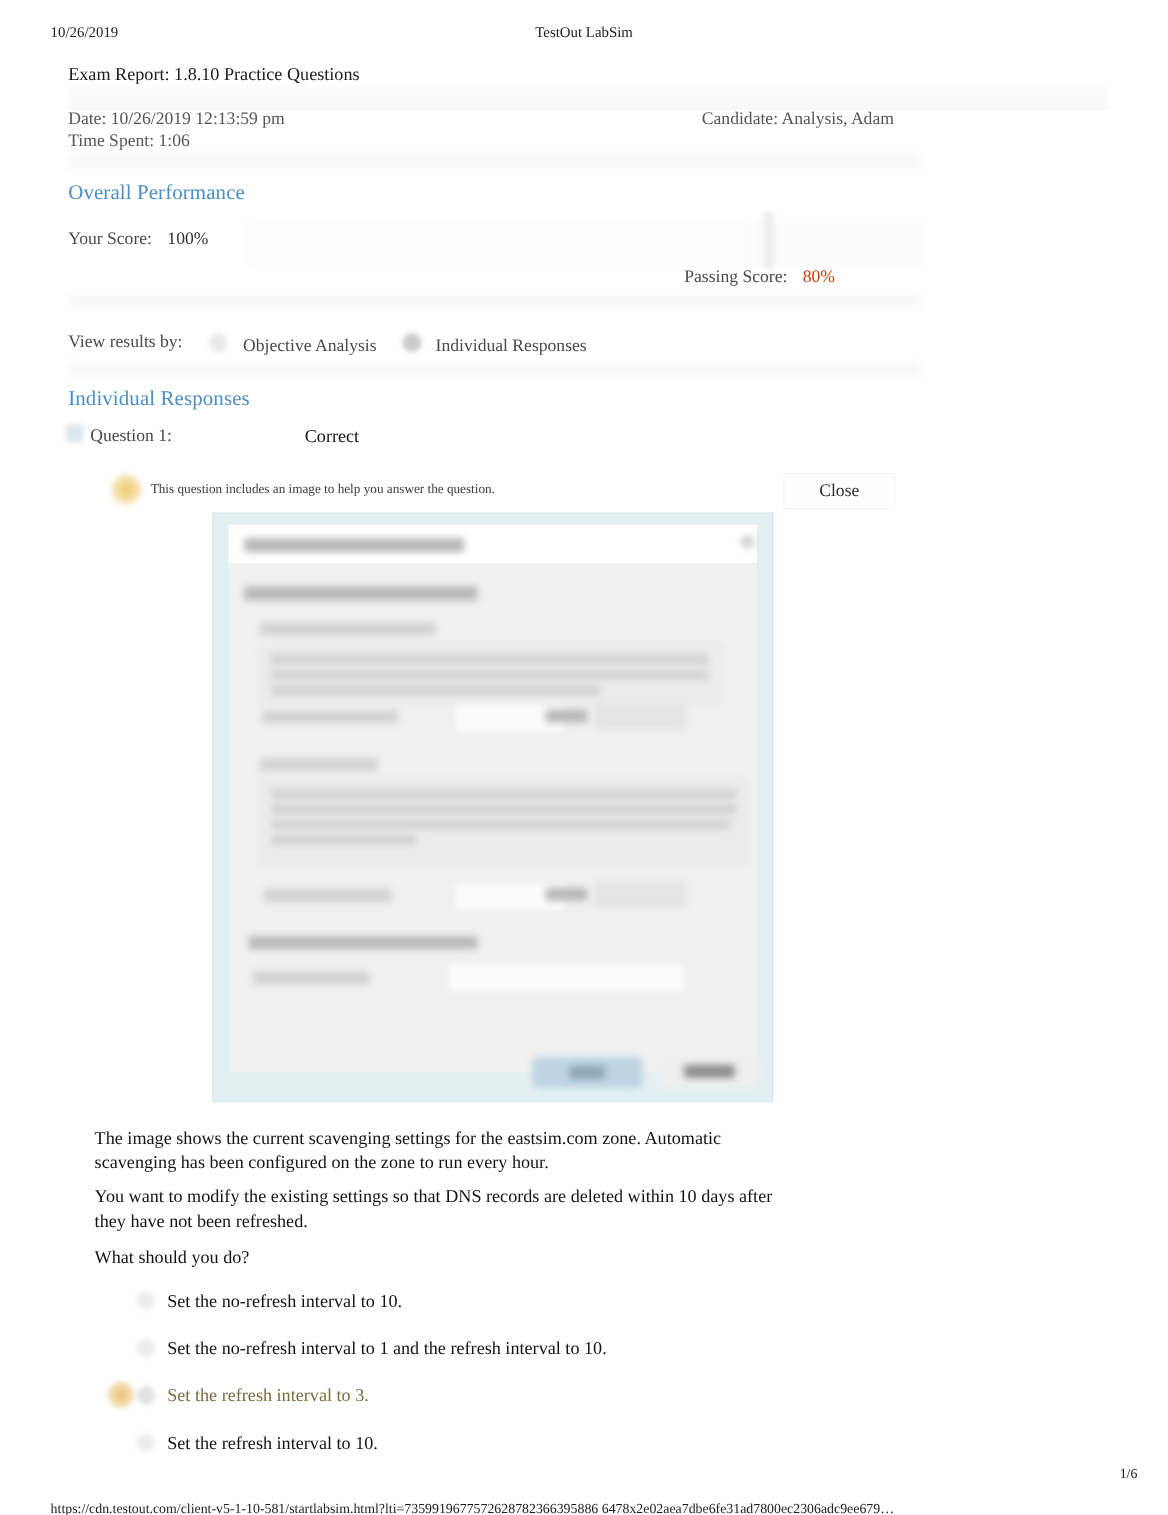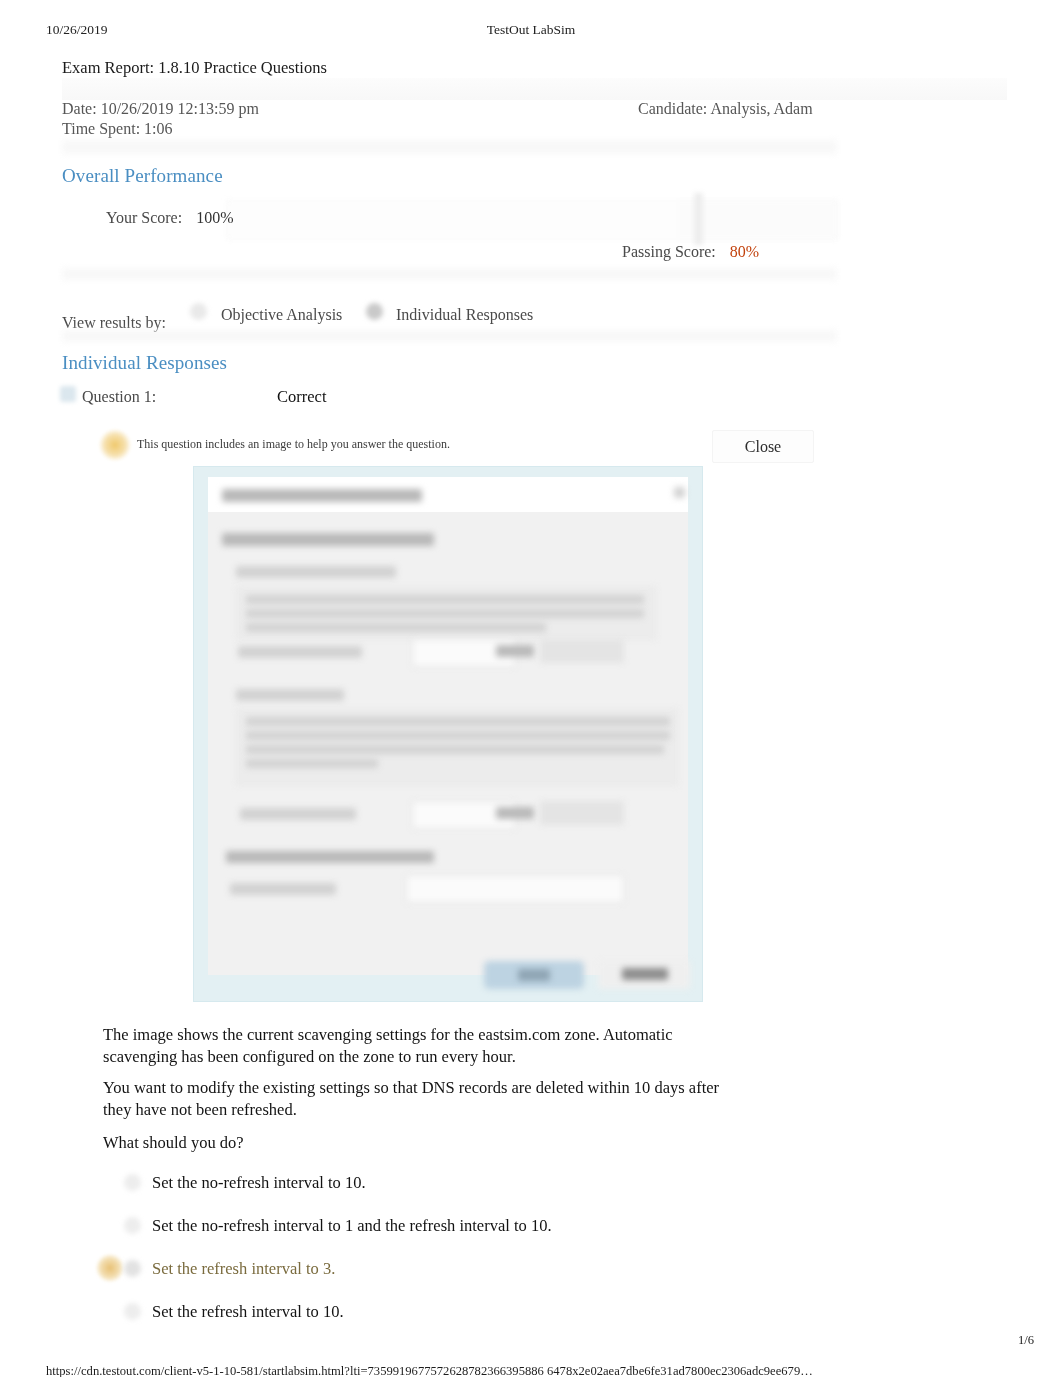--- a/index.html
+++ b/index.html
@@ -130,21 +130,21 @@
   .section-head.overall { left: 62px; top: 165px; }
   .section-head.individual { left: 62px; top: 352px; }
 
   .score-row {
     position: absolute;
     left: 62px;
     top: 209px;
     font-size: 16px;
     color: #4a4a4a;
   }
-  .score-row .label { margin-right: 10px; margin-left: 44px; }
+  .score-row .label { margin-right: 10px; }
   .score-row .value { color: #333; }
 
   .score-bar {
     position: absolute;
     left: 226px;
     top: 200px;
     width: 610px;
     height: 38px;
     background: #fbfbfb;
     border: 1px solid #f2f2f2;
@@ -177,21 +177,20 @@
   }
   .passing-row .value { color: #c2410c; margin-left: 10px; }
 
   
   .view-by {
     position: absolute;
     left: 62px;
     top: 302px;
     font-size: 16px;
     color: #4a4a4a;
-    margin-top: 12px;
   }
   .radio-dot {
     position: absolute;
     width: 17px;
     height: 17px;
     border-radius: 50%;
     filter: blur(2.6px);
   }
   .radio-dot.r1 { left: 190px; top: 303px; background: #e9e9e9; }
   .radio-dot.r2 { left: 366px; top: 303px; background: #c9c9c9; }
@@ -319,21 +318,20 @@
   }
 
   
   .q-para {
     position: absolute;
     left: 86px;
     width: 630px;
     font-size: 16.5px;
     line-height: 22px;
     color: #131313;
-    margin-left: 17px;
   }
   .q-para.p1 { top: 1024px; }
   .q-para.p2 { top: 1077px; }
   .q-para.p3 { top: 1132px; }
 
   .answer {
     position: absolute;
     left: 152px;
     width: 600px;
     font-size: 16.5px;

